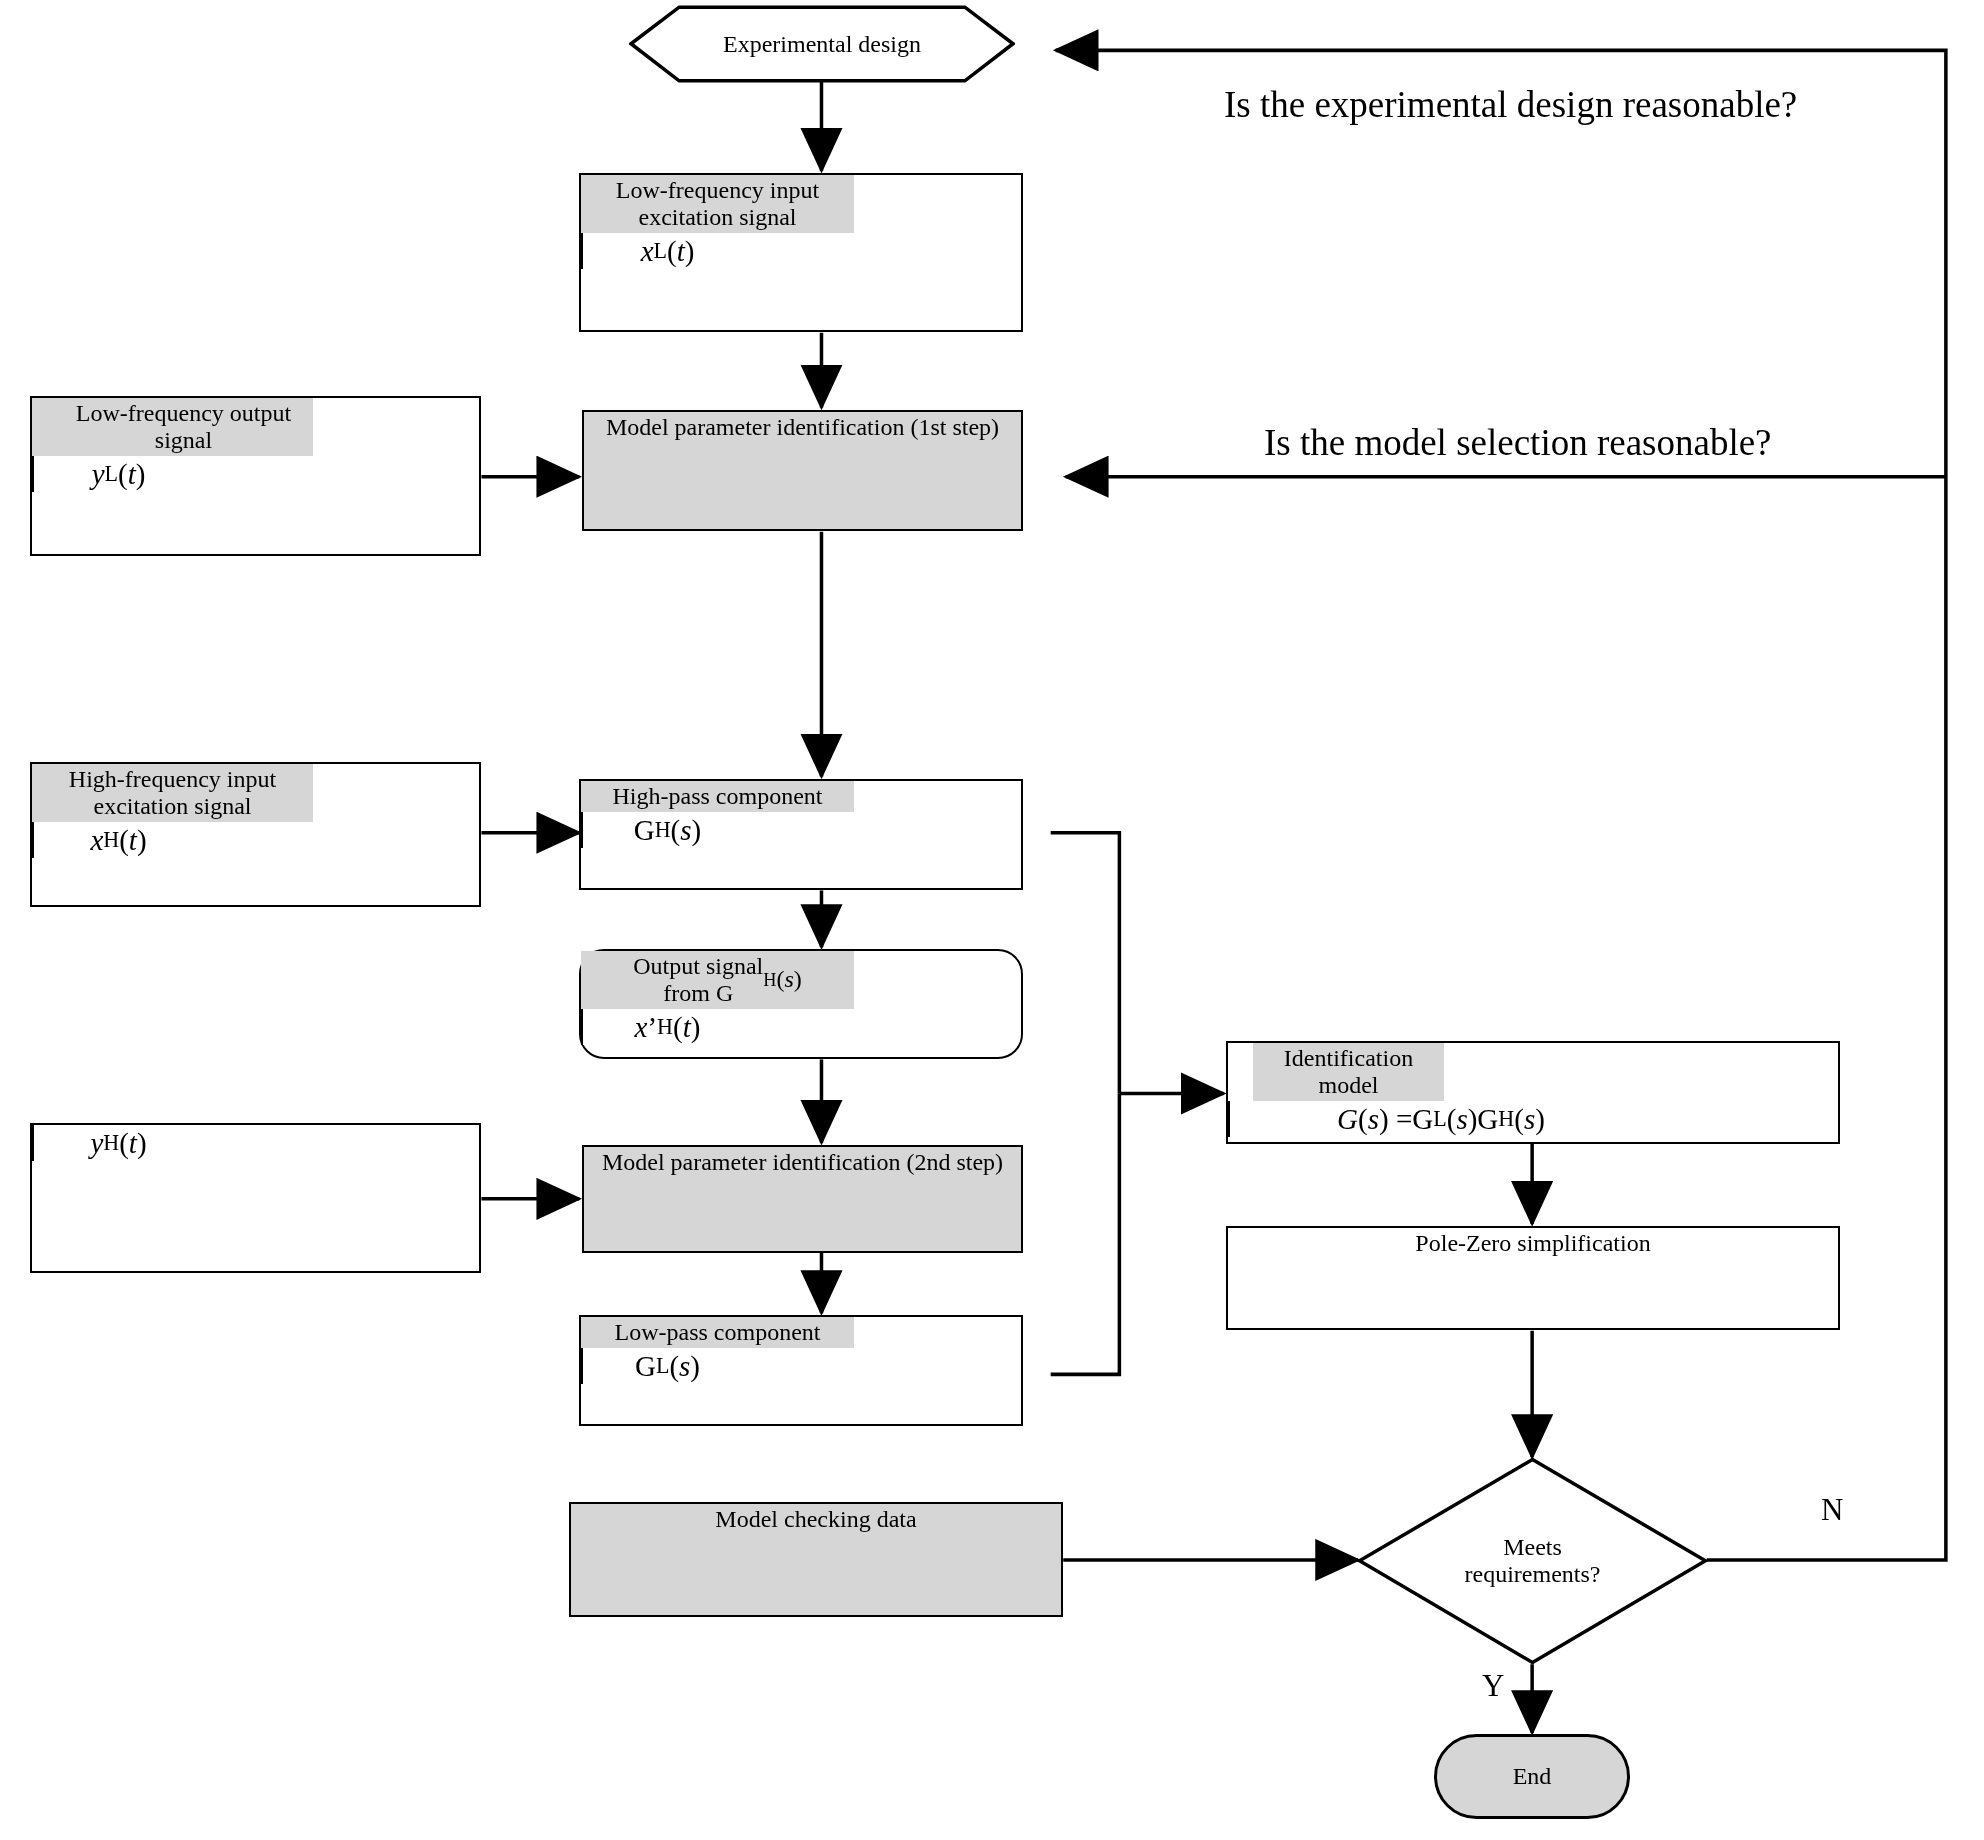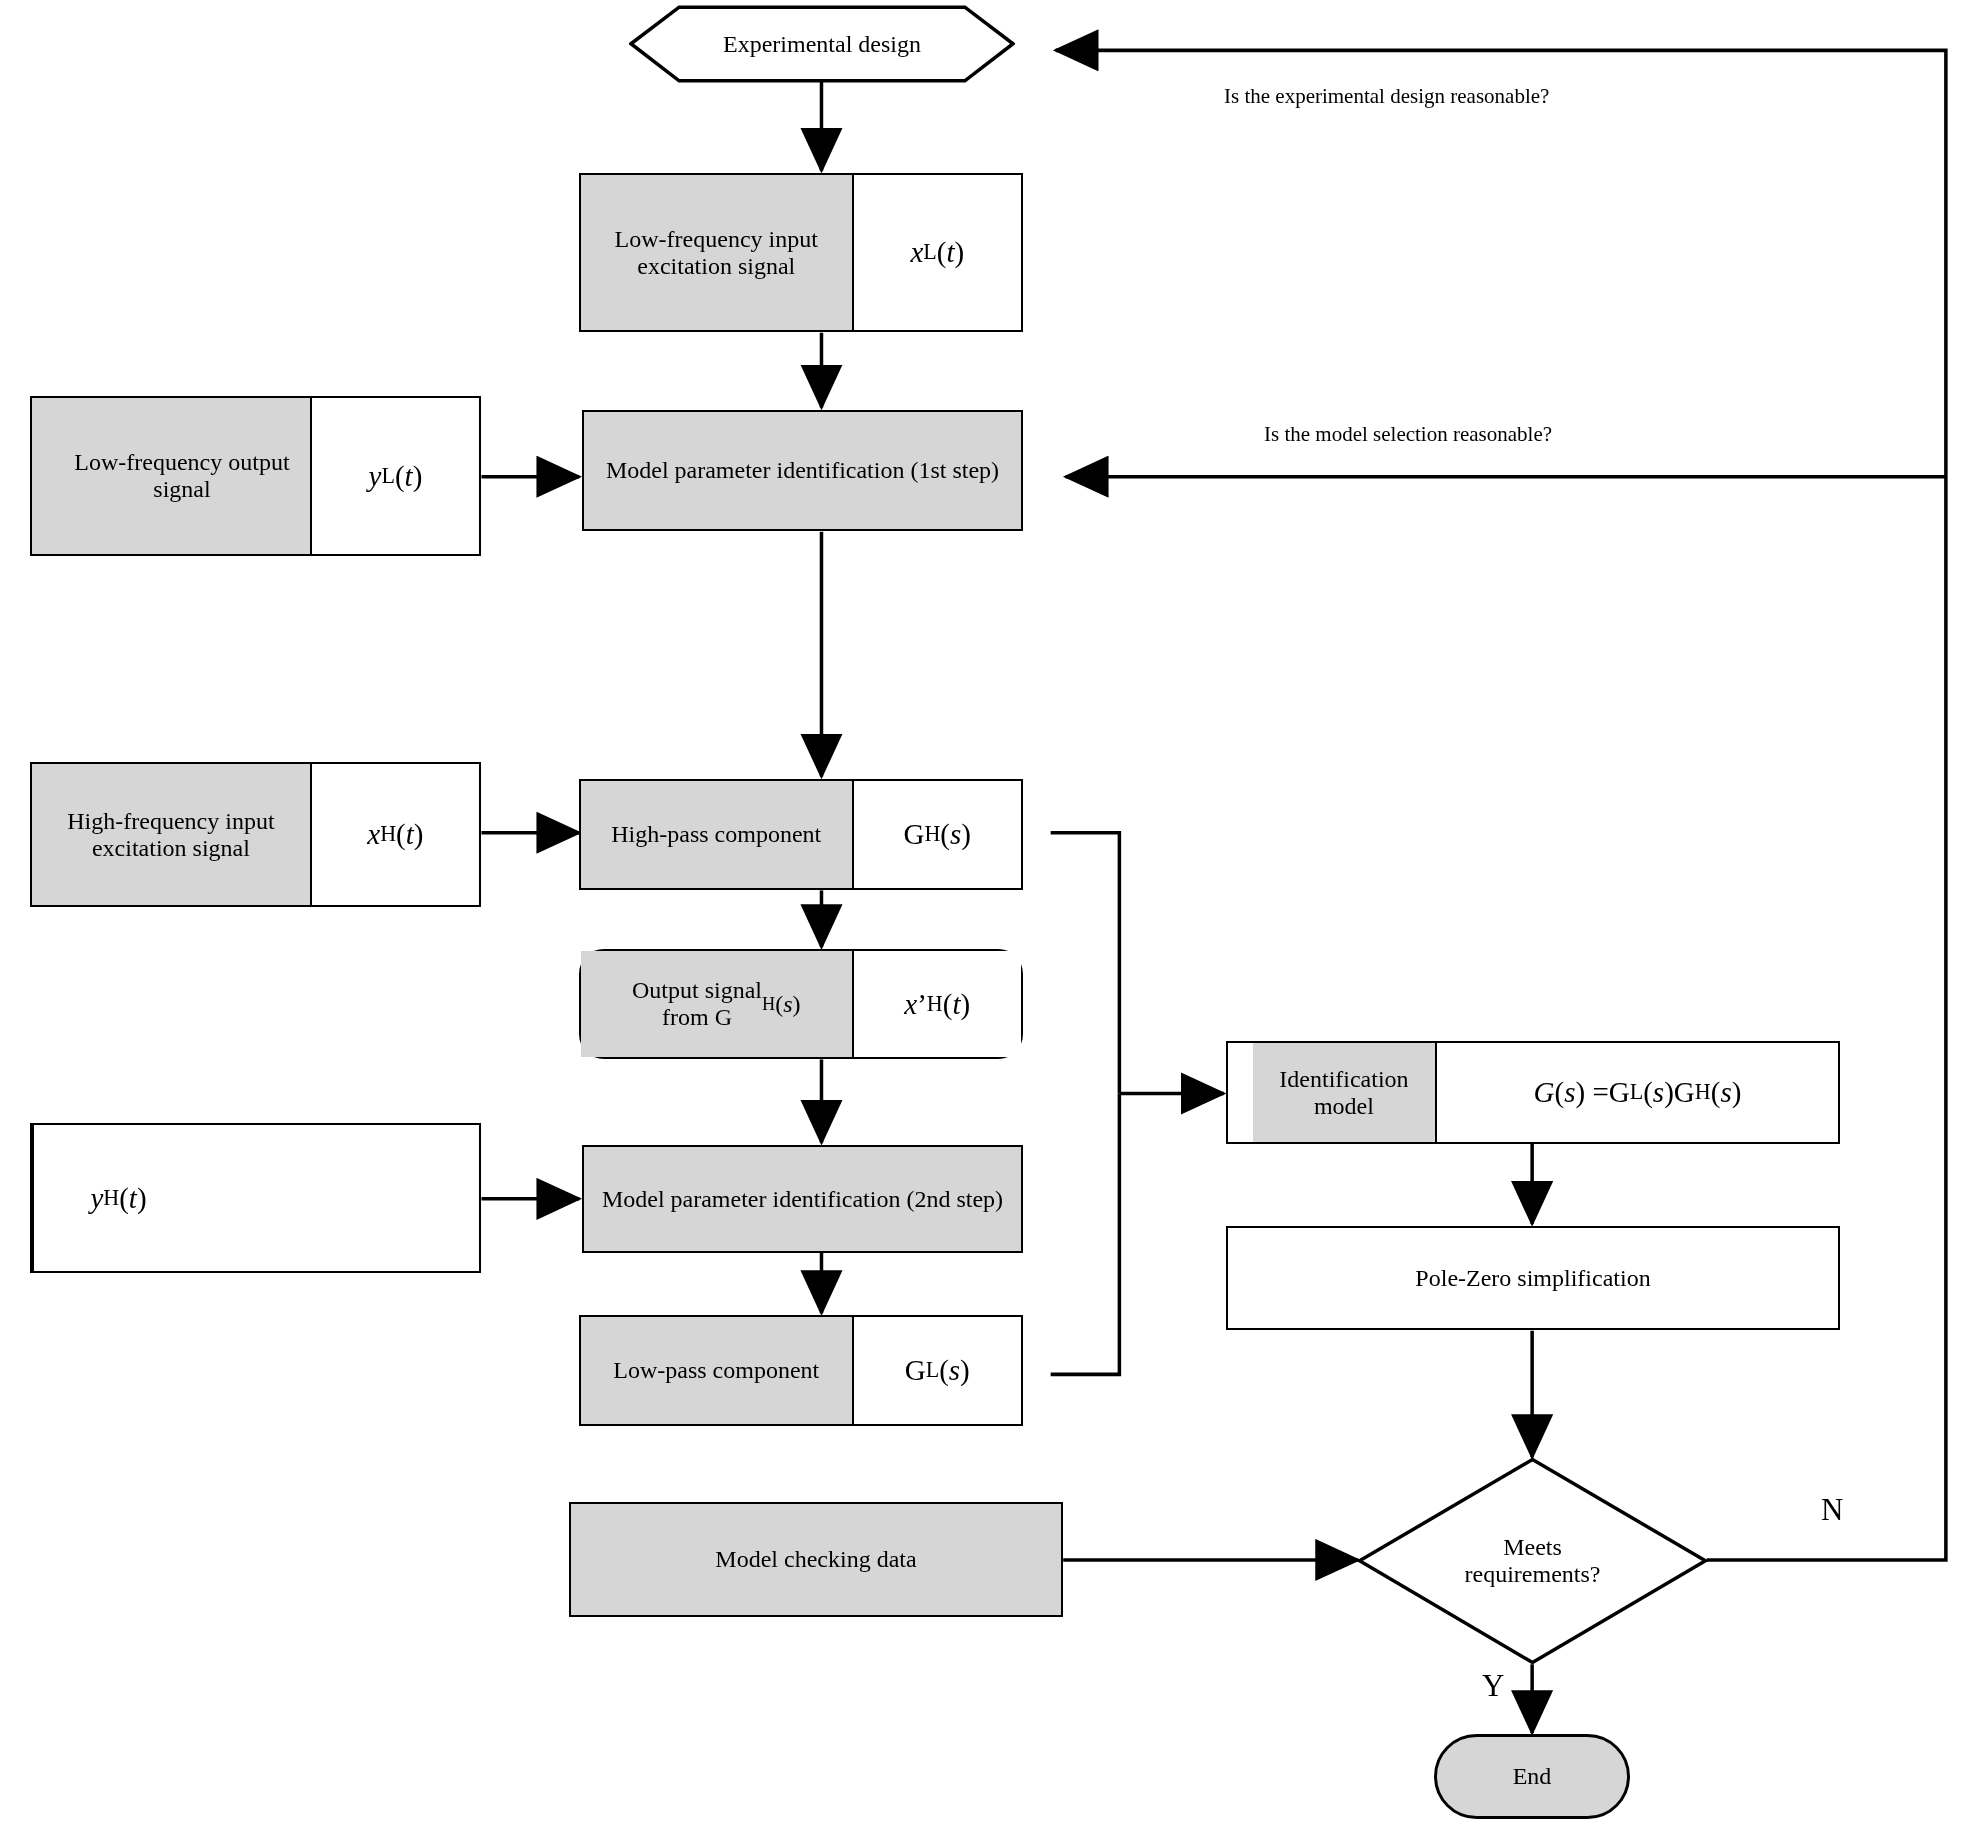--- a/index.html
+++ b/index.html
@@ -2,21 +2,21 @@
 <html style="font-size:8px"><head>
 <meta charset="utf-8">
 <title>System Identification Flowchart</title>
 <style>
   html,body{margin:0;padding:0;background:#ffffff;}
   body{font-family:"Liberation Serif","DejaVu Serif",serif;}
   #stage{position:relative;width:1985px;height:1841px;background:#ffffff;overflow:hidden;}
   svg.edges{position:absolute;left:0;top:0;width:1985px;height:1841px;pointer-events:none;}
 
   .node{position:absolute;box-sizing:border-box;display:flex;align-items:stretch;
-        border:2.5px solid #000;background:#ffffff;}
+        border:2.5px solid #000;background:#ffffff;flex-direction:column;}
   .node .cell{display:flex;align-items:center;justify-content:center;text-align:center;
         box-sizing:border-box;padding:2px 7px;line-height:1.12;}
   .node .cell.gray{background:#d6d6d6;}
   .node .cell.white{background:#ffffff;}
   .node .cell.divider{border-left:2.5px solid #000;}
 
   .solid-gray{background:#d6d6d6;}
 
   .hexnode{position:absolute;display:flex;align-items:center;justify-content:center;
         text-align:center;line-height:1.12;}
@@ -29,21 +29,21 @@
   .diamond .dtext{position:relative;z-index:2;}
 
   .terminator{position:absolute;box-sizing:border-box;display:flex;align-items:center;
         justify-content:center;text-align:center;border:3px solid #000;
         background:#d6d6d6;border-radius:48px;}
 
   .freetext{position:absolute;white-space:nowrap;line-height:1;}
 
   .fs-main{font-size:24px;}
   .fs-math{font-size:29px;}
-  .fs-q{font-size:21px;}
+  .fs-q{font-size:37px;}
   .fs-yn{font-size:31px;}
   .sub{font-size:0.76em;vertical-align:-0.22em;}
   .it{font-style:italic;}
 </style>
 </head>
 <body>
 
 <div id="stage">
 
   <svg class="edges" viewBox="0 0 3958 3670" xmlns="http://www.w3.org/2000/svg">

